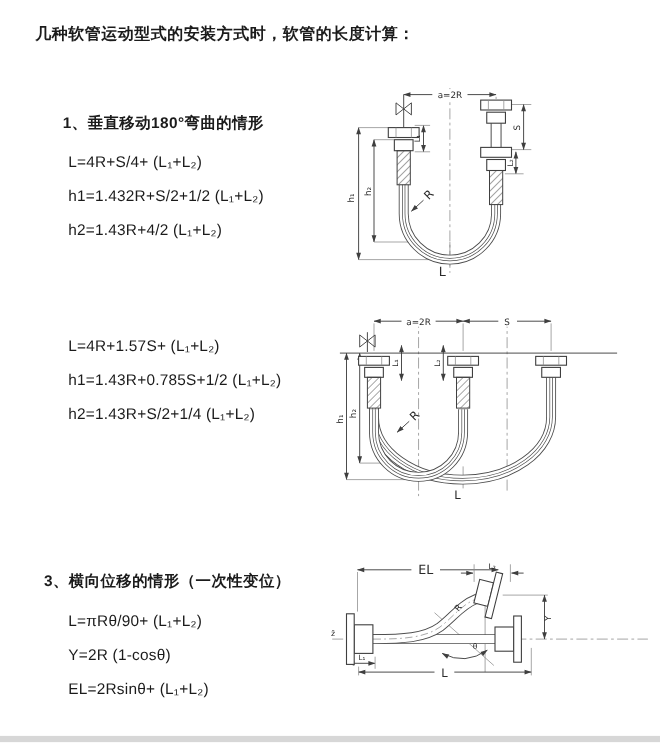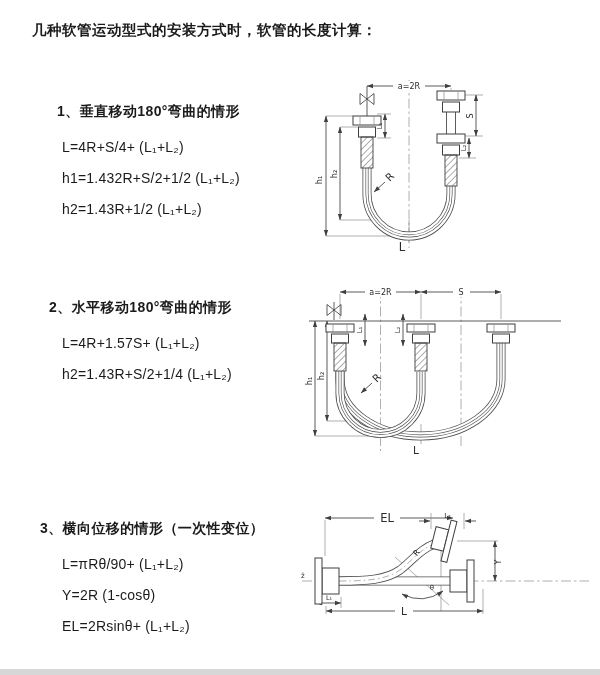--- a/index.html
+++ b/index.html
@@ -34,26 +34,26 @@
 <body>
 
 <div class="page">
 
   <div class="title">几种软管运动型式的安装方式时，软管的长度计算：</div>
 
   <section class="sec" style="top:103px">
     <div class="sec-heading">1、垂直移动180°弯曲的情形</div>
     <div class="formula">L=4R+S/4+ (L₁+L₂)</div>
     <div class="formula">h1=1.432R+S/2+1/2 (L₁+L₂)</div>
-    <div class="formula">h2=1.43R+1/2 (L₁+L₂)</div>
+    <div class="formula">h2=1.43R+4/2 (L₁+L₂)</div>
   </section>
 
   <section class="sec" style="top:299px">
-    <div class="sec-heading">2、水平移动180°弯曲的情形</div>
     <div class="formula">L=4R+1.57S+ (L₁+L₂)</div>
+    <div class="formula">h1=1.43R+0.785S+1/2 (L₁+L₂)</div>
     <div class="formula">h2=1.43R+S/2+1/4 (L₁+L₂)</div>
   </section>
 
   <section class="sec" style="top:520px">
     <div class="sec-heading">3、横向位移的情形（一次性变位）</div>
     <div class="formula">L=πRθ/90+ (L₁+L₂)</div>
     <div class="formula">Y=2R (1-cosθ)</div>
     <div class="formula">EL=2Rsinθ+ (L₁+L₂)</div>
   </section>
 

